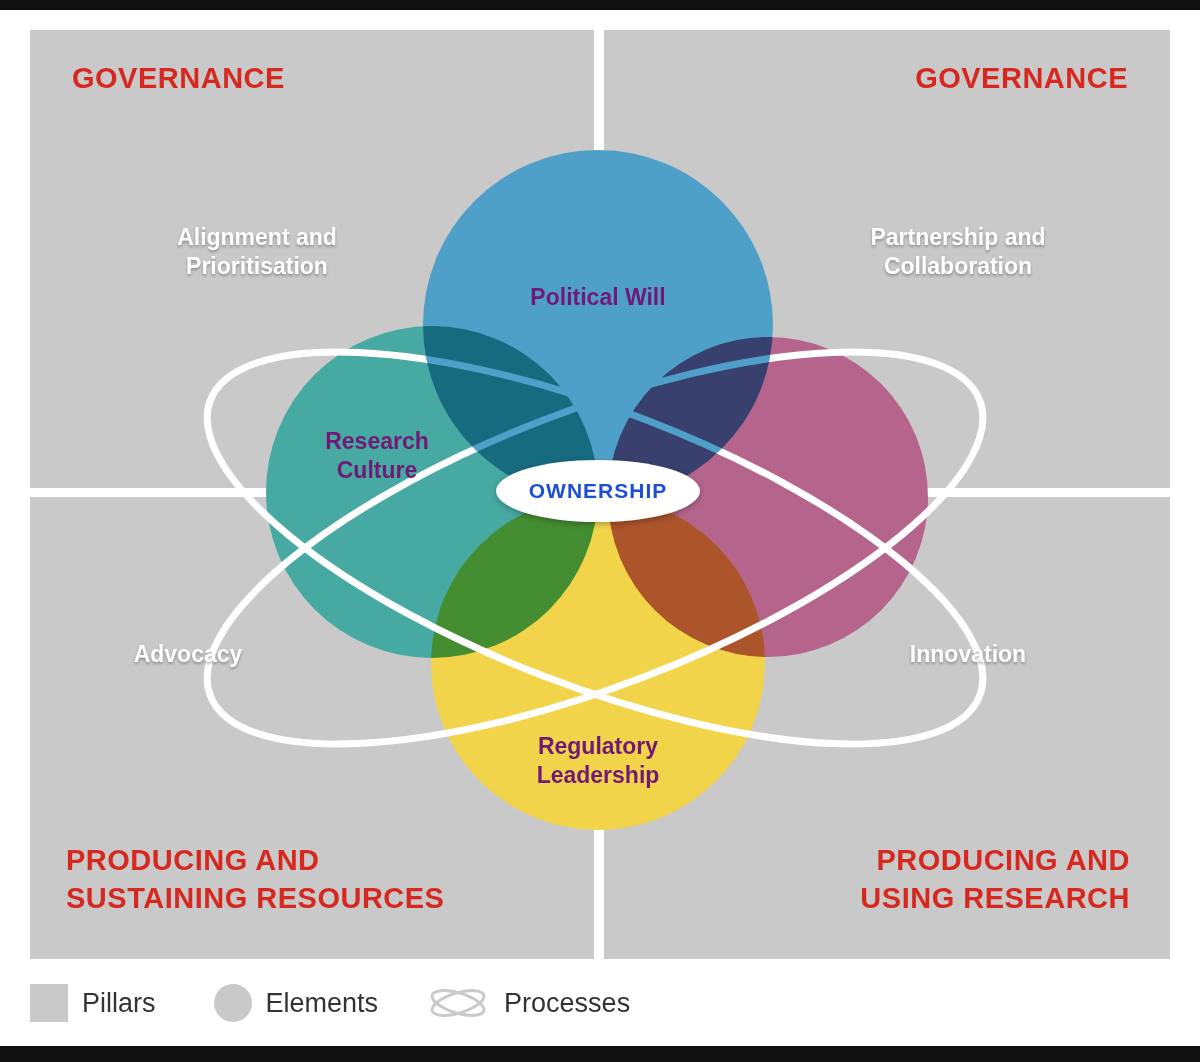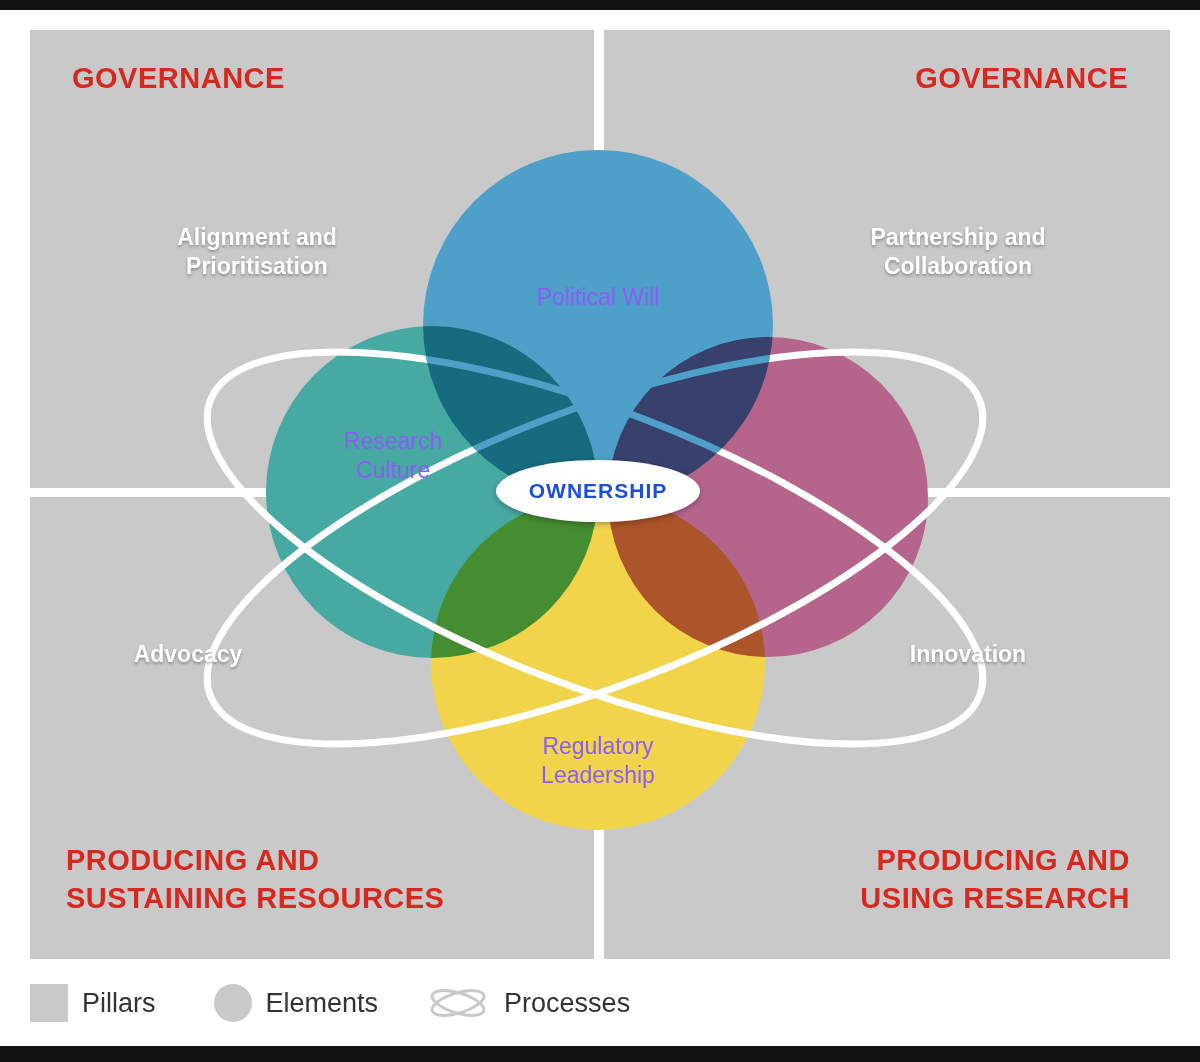--- a/index.html
+++ b/index.html
@@ -54,26 +54,26 @@
     font-weight: bold;
     line-height: 1.3;
     letter-spacing: 0.5px;
   }
   .ql-governance { left: 72px; top: 60px; }
   .ql-financing  { right: 72px; top: 60px; text-align: right; }
   .ql-creating   { left: 66px; top: 842px; width: 390px; }
   .ql-producing  { right: 70px; top: 842px; width: 330px; text-align: right; }
 
   .circle-label {
-    color: #8b5cf6;
+    color: #701a75;
     font-size: 23px;
-    font-weight: normal;
+    font-weight: bold;
   }
   .cl-political   { left: 598px; top: 297px; white-space: nowrap; }
-  .cl-culture     { left: 393px; top: 456px; width: 125px; }
+  .cl-culture     { left: 377px; top: 456px; width: 125px; }
   .cl-leadership  { left: 802px; top: 456px; width: 140px; }
   .cl-regulatory  { left: 598px; top: 761px; width: 155px; }
 
   .process-label {
     color: #ffffff;
     font-size: 23px;
     font-weight: bold;
     text-shadow: 0 2px 3px rgba(0,0,0,0.30);
   }
   .pl-alignment   { left: 257px;  top: 252px; width: 205px; }

